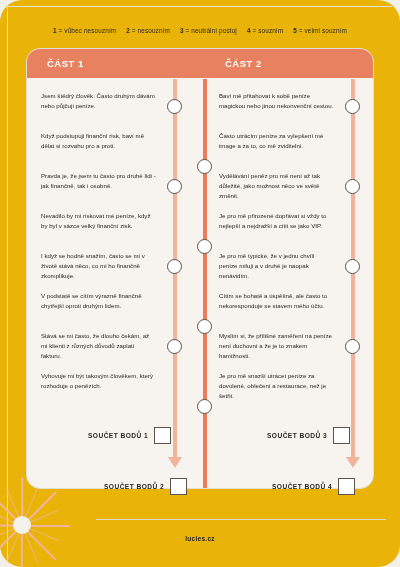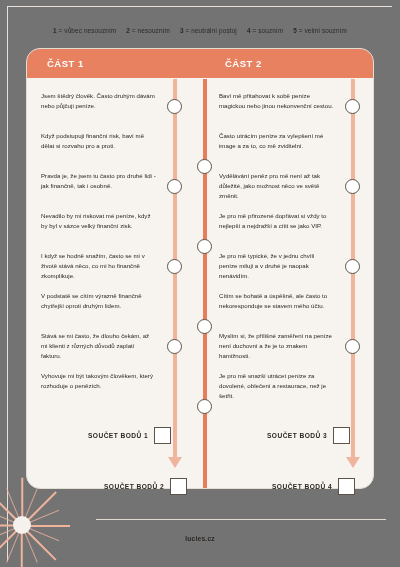--- a/index.html
+++ b/index.html
@@ -13,22 +13,23 @@
     font-family: "Liberation Sans", sans-serif;
     overflow: hidden;
     position: relative;
   }
 
   
   #page {
     position: absolute;
     left: 0; top: 0;
     width: 400px; height: 567px;
-    background: #737373;
+    background: #eab308;
     overflow: hidden;
+    border-radius: 22px;
   }
   .page-edge-top {
     position: absolute;
     left: 8px; right: 8px; top: 6px;
     height: 1px;
     background: #e6e0d8;
   }
   .page-edge-left {
     position: absolute;
     left: 7px; top: 6px; bottom: 6px;

